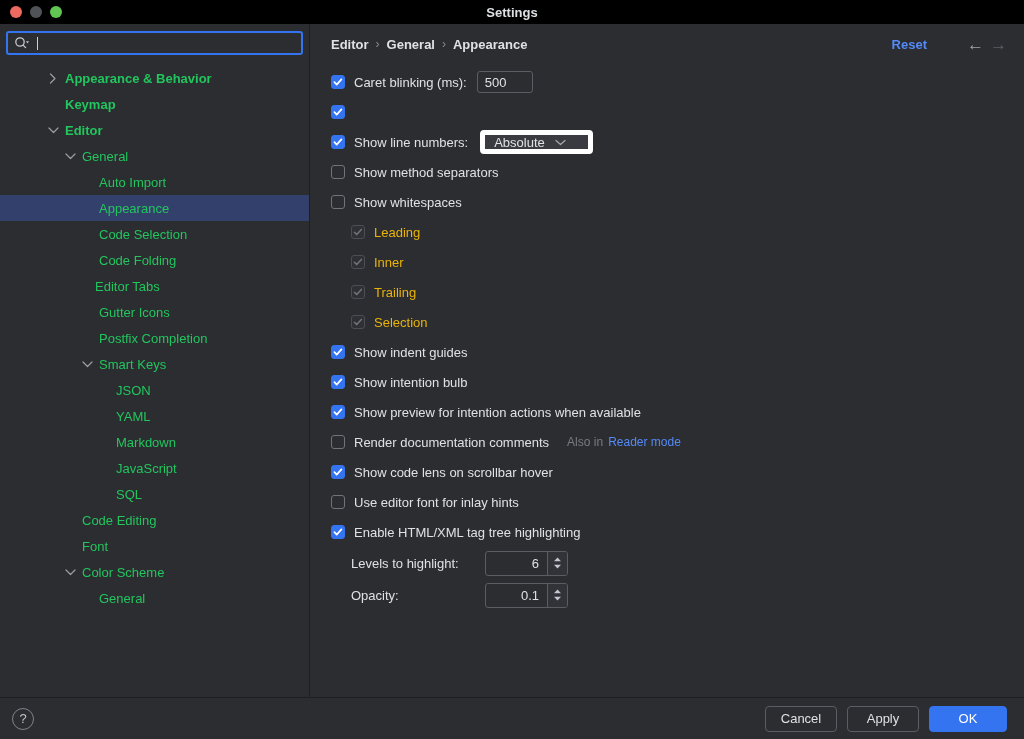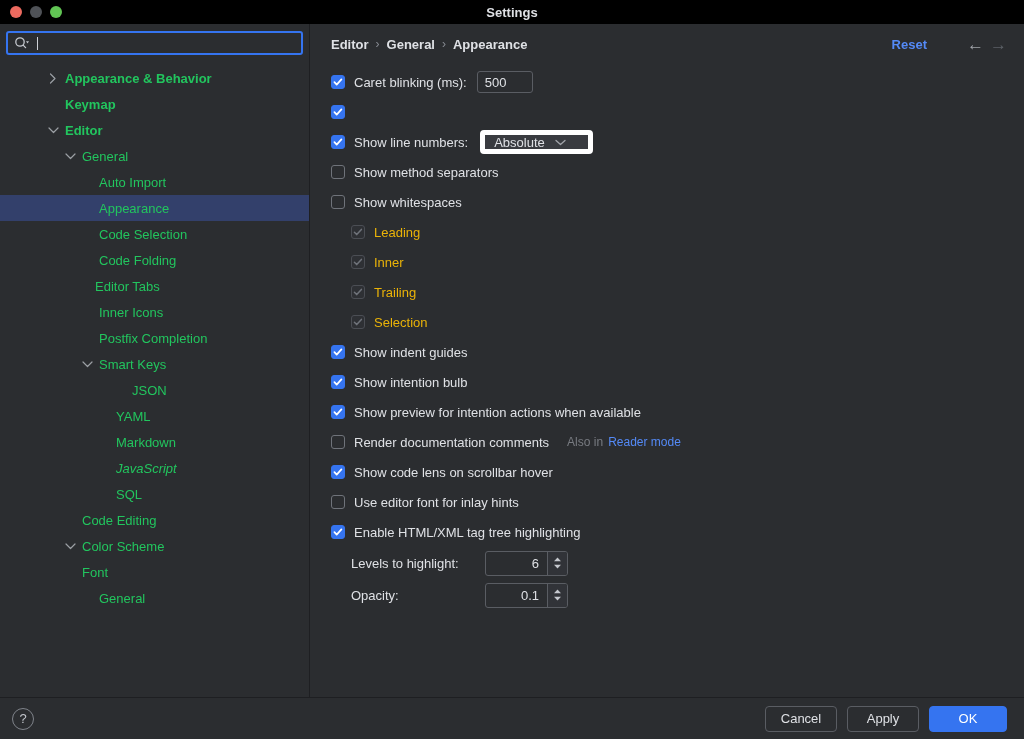--- a/index.html
+++ b/index.html
@@ -401,69 +401,69 @@
         <div class="tree-row">
           <span class="arrow" style="margin-left: 44px;"></span>
           <span class="label" style="margin-left: 4px;">Code Folding</span>
         </div>
         <div class="tree-row">
           <span class="arrow" style="margin-left: 44px;"></span>
           <span class="label" style="">Editor Tabs</span>
         </div>
         <div class="tree-row">
           <span class="arrow" style="margin-left: 44px;"></span>
-          <span class="label" style="margin-left: 4px;">Inner Icons</span>
+          <span class="label" style="margin-left: 4px;">Gutter Icons</span>
         </div>
         <div class="tree-row">
           <span class="arrow" style="margin-left: 44px;"></span>
           <span class="label" style="margin-left: 4px;">Postfix Completion</span>
         </div>
         <div class="tree-row">
           <span class="arrow" style="margin-left: 44px;">
             <svg width="11" height="8" viewBox="0 0 11 8">
               <path d="M1 2 L5.5 6.5 L10 2" fill="none" stroke="#b4b8be" stroke-width="1.2" stroke-linecap="round" stroke-linejoin="round"></path>
             </svg>
           </span>
           <span class="label" style="margin-left: 4px;">Smart Keys</span>
         </div>
         <div class="tree-row">
           <span class="arrow" style="margin-left: 61px;"></span>
-          <span class="label" style="margin-left: 20px;">JSON</span>
+          <span class="label" style="margin-left: 4px;">JSON</span>
         </div>
         <div class="tree-row">
           <span class="arrow" style="margin-left: 61px;"></span>
           <span class="label" style="margin-left: 4px;">YAML</span>
         </div>
         <div class="tree-row">
           <span class="arrow" style="margin-left: 61px;"></span>
           <span class="label" style="margin-left: 4px;">Markdown</span>
         </div>
         <div class="tree-row">
           <span class="arrow" style="margin-left: 61px;"></span>
-          <span class="label" style="margin-left: 4px; font-style: italic;">JavaScript</span>
+          <span class="label" style="margin-left: 4px;">JavaScript</span>
         </div>
         <div class="tree-row">
           <span class="arrow" style="margin-left: 61px;"></span>
           <span class="label" style="margin-left: 4px;">SQL</span>
         </div>
         <div class="tree-row">
           <span class="arrow" style="margin-left: 27px;"></span>
           <span class="label" style="margin-left: 4px;">Code Editing</span>
+        </div>
+        <div class="tree-row">
+          <span class="arrow" style="margin-left: 27px;"></span>
+          <span class="label" style="margin-left: 4px;">Font</span>
         </div>
         <div class="tree-row">
           <span class="arrow" style="margin-left: 27px;">
             <svg width="11" height="8" viewBox="0 0 11 8">
               <path d="M1 2 L5.5 6.5 L10 2" fill="none" stroke="#b4b8be" stroke-width="1.2" stroke-linecap="round" stroke-linejoin="round"></path>
             </svg>
           </span>
           <span class="label" style="margin-left: 4px;">Color Scheme</span>
-        </div>
-        <div class="tree-row">
-          <span class="arrow" style="margin-left: 27px;"></span>
-          <span class="label" style="margin-left: 4px;">Font</span>
         </div>
         <div class="tree-row">
           <span class="arrow" style="margin-left: 44px;"></span>
           <span class="label" style="margin-left: 4px;">General</span>
         </div>
       </div>
   </div>
 
   <div class="pane">
 

